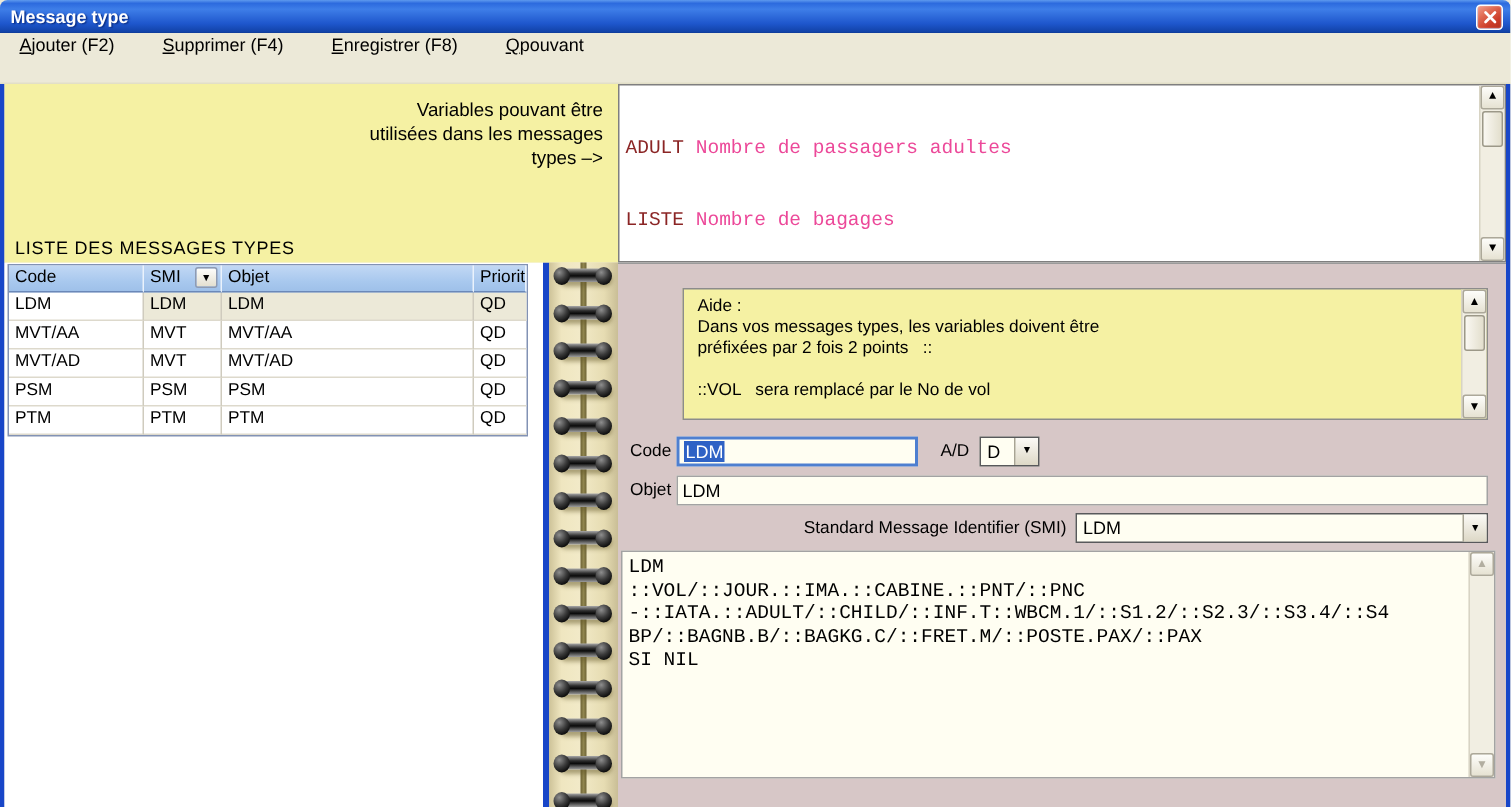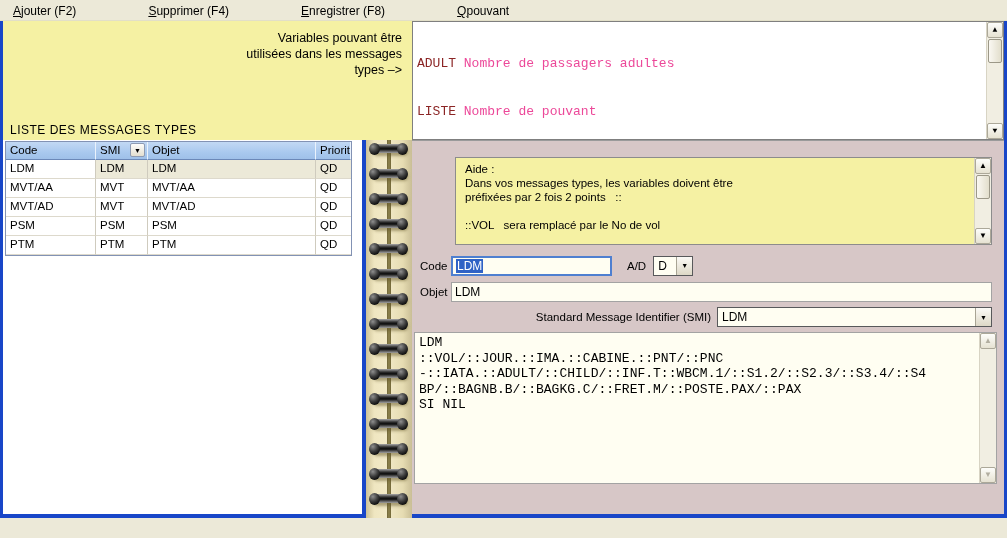--- a/index.html
+++ b/index.html
@@ -12,21 +12,21 @@
   .titlebar { height:22px; border-radius:5px 5px 0 0;
     background:linear-gradient(180deg,#5E9AEE 0%,#2C6ADE 10%,#3E7EE8 28%,#1E56CC 72%,#1243A8 96%,#0E3A96 100%);
     display:flex; align-items:center; padding:0 5px 0 7px; }
   .title-text { color:#fff; font-weight:bold; font-size:12px; text-shadow:1px 1px 1px #0A2E86; flex:1; }
   .close-btn { width:18px; height:17px; border-radius:3px; border:1px solid #fff;
     background:linear-gradient(145deg,#F3A08E 0%,#E06A52 35%,#CC3C28 70%,#B03020 100%);
     display:flex; align-items:center; justify-content:center; box-shadow:inset 0 0 1px #FFD0C0; }
   .close-btn svg { display:block; }
 
   
-  .menubar { height:21px; background:#ECE9D8; display:flex; align-items:flex-end; padding-left:4px; border-bottom:1px solid #E2DFC8;gap:40px; }
+  .menubar { height:34px; background:#ECE9D8; display:flex; align-items:flex-start; padding-left:4px; border-bottom:1px solid #E2DFC8; }
   .menu-item { padding:1px 9px 2px 9px; margin-right:14px; cursor:default; font-size:12px; }
   .menu-item .u { text-decoration:underline; }
 
   
   .content { height:497px; display:flex; border-left:3px solid #1846C8; border-right:3px solid #1846C8; }
   .left-zone { width:409px; display:flex; flex-direction:column; }
   .right-zone { width:592px; display:flex; flex-direction:column; }
 
   
   .yellow-panel { height:119px; background:#F5F1A3; position:relative; }
@@ -106,20 +106,30 @@
   .msg-text { padding:2px 20px 0 4px; font-family:"Liberation Mono","DejaVu Sans Mono",monospace; font-size:13px; line-height:15.5px; white-space:pre-wrap; }
 
   .buttons-row { margin-top:10px; display:flex; justify-content:space-between; padding:0 15px 0 8px; }
   .btn { min-width:82px; height:22px; background:linear-gradient(180deg,#FFFFFF 0%,#F2F0E6 60%,#E2DECE 100%); border:1px solid #7B8BA3; border-radius:3px; font-size:12px; font-family:"Liberation Sans",sans-serif; padding:0 10px; }
 </style>
 </head>
 <body>
 
 <div class="window">
 
+  <div class="titlebar">
+    <span class="title-text">Message type</span>
+    <div class="close-btn">
+      <span>
+          <svg width="9" height="9" viewBox="0 0 10 10">
+            <path d="M1.5 1.5 L8.5 8.5 M8.5 1.5 L1.5 8.5" stroke="#ffffff" stroke-width="2" stroke-linecap="round"></path>
+          </svg>
+        </span>
+    </div>
+  </div>
 
   <div class="menubar">
     <span class="menu-item"><span class="u">A</span><span>jouter (F2)</span></span>
     <span class="menu-item"><span class="u">S</span><span>upprimer (F4)</span></span>
     <span class="menu-item"><span class="u">E</span><span>nregistrer (F8)</span></span>
     <span class="menu-item"><span class="u">Q</span><span>pouvant</span></span>
   </div>
 
   <div class="content">
 
@@ -195,21 +205,21 @@
             <div class="ring" style="top: 354px;"></div>
           </div>
       </div>
     </div>
 
     <div class="right-zone">
 
       <div class="vars-list">
         <div class="vars-inner">
           <div><span class="var-name">ADULT</span><span class="var-desc"> Nombre de passagers adultes</span></div>
-          <div><span class="var-name">LISTE</span><span class="var-desc"> Nombre de pouvant</span></div>
+          <div><span class="var-name">LISTE</span><span class="var-desc"> Nombre de bagages</span></div>
           
           
           
           
           
         </div>
         <div class="sb">
           <div class="sb-btn">
               <span>▲</span>
             </div>

